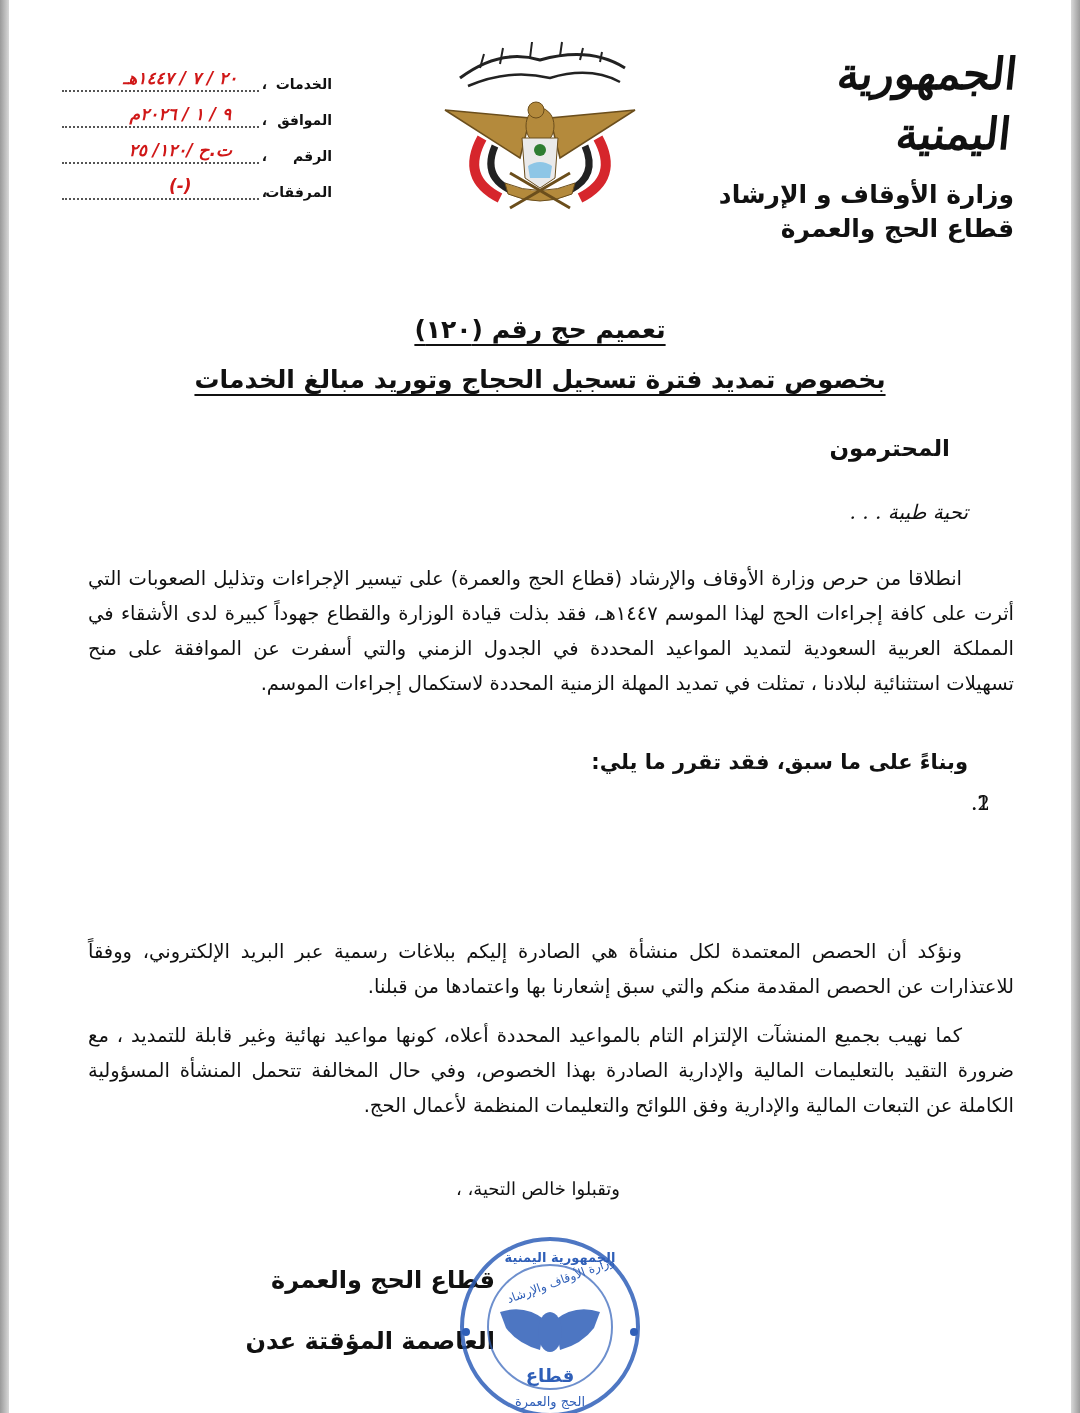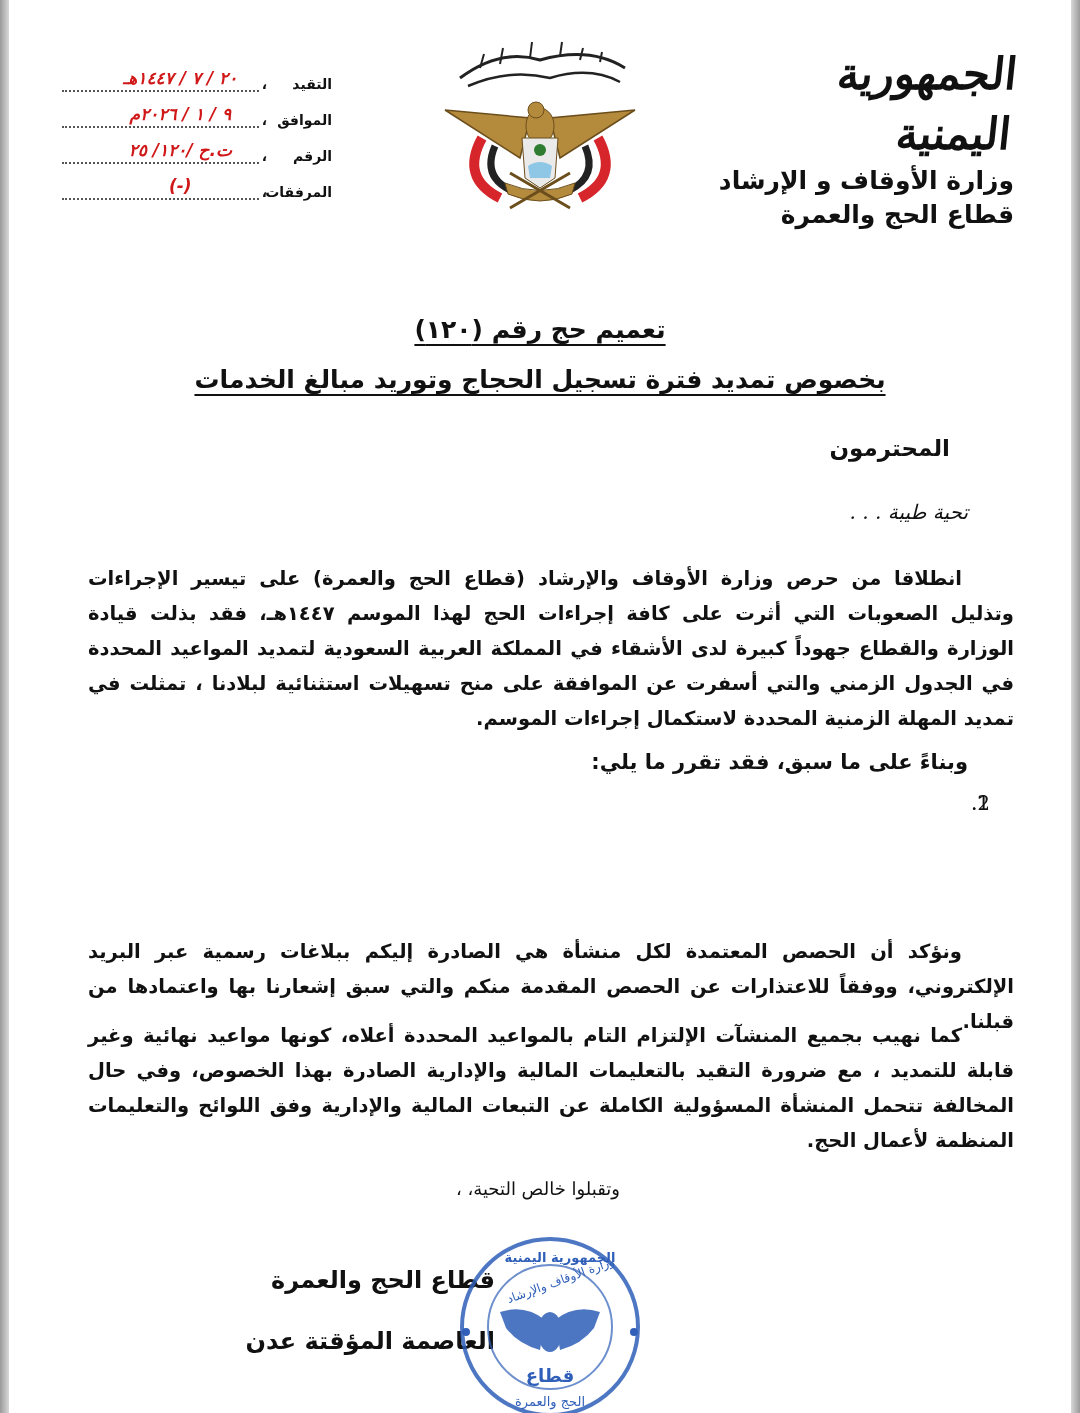--- a/index.html
+++ b/index.html
@@ -6,21 +6,21 @@
   body {
     width: 1080px; height: 1413px; background: #ffffff; position: relative; overflow: hidden;
     font-family: "DejaVu Sans", sans-serif; color: #111;
   }
   .frame-left { position: absolute; left: 0; top: 0; width: 9px; height: 1413px; background: linear-gradient(to right,#9a9a9a,#d8d8d8); }
   .frame-right { position: absolute; right: 0; top: 0; width: 9px; height: 1413px; background: linear-gradient(to left,#9a9a9a,#d8d8d8); }
 
   
   .hdr-right { position: absolute; right: 66px; top: 44px; width: 300px; text-align: right; direction: rtl; }
   .republic { font-family: "DejaVu Serif", serif; font-size: 44px; font-weight: bold; line-height: 60px; letter-spacing: 1px; transform: skewX(-6deg); }
-  .ministry { font-size: 25px; font-weight: bold; line-height: 34px; }
+  .ministry { font-size: 25px; font-weight: bold; line-height: 34px; margin-top: 14px; }
   .sector { font-size: 25px; font-weight: bold; line-height: 34px; }
 
   
   .emblem { position: absolute; left: 440px; top: 38px; width: 200px; height: 180px; }
 
   
   .meta { position: absolute; left: 62px; top: 56px; width: 270px; direction: rtl; }
   .meta-row { display: flex; align-items: flex-end; height: 36px; }
   .meta-label { font-size: 14px; font-weight: bold; white-space: nowrap; width: 62px; text-align: right; }
   .meta-sep { font-size: 14px; font-weight: bold; margin: 0 3px; }
@@ -29,21 +29,21 @@
 
   
   .title { position: absolute; left: 0; right: 0; text-align: center; direction: rtl; font-weight: bold; text-decoration: underline; text-underline-offset: 6px; }
   .title-1 { top: 315px; font-size: 25px; }
   .title-2 { top: 365px; font-size: 25px; }
 
   .addressee { position: absolute; top: 435px; left: 190px; right: 130px; direction: rtl; display: flex; justify-content: space-between; font-weight: bold; font-size: 23px; }
 
   .greeting { position: absolute; top: 500px; right: 112px; direction: rtl; font-family: "DejaVu Serif", serif; font-style: italic; font-size: 20px; }
 
-  .body-block { position: absolute; left: 88px; right: 66px; direction: rtl; text-align: justify; font-weight: bold; font-size: 19.5px; line-height: 35px; }
+  .body-block { position: absolute; left: 88px; right: 66px; direction: rtl; text-align: justify; font-weight: normal; font-size: 19.5px; line-height: 35px; }
   .p1 { top: 561px; }
   .p1 .first, .p3 .first, .p4 .first { text-indent: 52px; }
   .decided { position: absolute; top: 750px; right: 112px; direction: rtl; font-weight: bold; font-size: 21px; }
   .list { position: absolute; top: 786px; left: 88px; right: 90px; direction: rtl; font-weight: bold; font-size: 19.5px; line-height: 35px; }
   .list-item { position: relative; padding-right: 40px; margin-bottom: 0; text-align: justify; }
   .list-num { position: absolute; right: 0; top: 0; font-family: "DejaVu Serif", serif; font-weight: normal; font-size: 20px; }
   .p3 { top: 934px; }
   .p4 { top: 1018px; }
 
   .closing { position: absolute; top: 1178px; left: 400px; width: 220px; direction: rtl; text-align: right; font-family: "DejaVu Serif", serif; font-size: 18px; }
@@ -82,21 +82,21 @@
   <circle cx="96" cy="72" r="8" fill="#b48a3c" stroke="#6b4e1c"></circle>
   <path d="M82 100 L118 100 L115 140 L100 150 L85 140 Z" fill="#eaeaea" stroke="#6b4e1c"></path>
   <circle cx="100" cy="112" r="6" fill="#2e7d32"></circle>
   <path d="M88 128 Q100 120 112 128 L110 140 L90 140 Z" fill="#8ec6e6"></path>
   <path d="M65 145 Q100 160 135 145 L132 156 Q100 170 68 156 Z" fill="#b48a3c" stroke="#6b4e1c"></path>
   <path d="M70 170 L130 135 M130 170 L70 135" stroke="#6b4e1c" stroke-width="3"></path>
 </svg>
 
 <div class="meta">
   <div class="meta-row">
-    <span class="meta-label">التقيد</span>
+    <span class="meta-label">الخدمات</span>
       <span class="meta-sep">،</span>
     <span class="meta-dots">
         <span class="meta-value">٢٠ / ٧ / ١٤٤٧هـ</span>
       </span>
   </div>
   <div class="meta-row">
     <span class="meta-label">الموافق</span>
       <span class="meta-sep">،</span>
     <span class="meta-dots">
         <span class="meta-value">٩ / ١ / ٢٠٢٦م</span>

